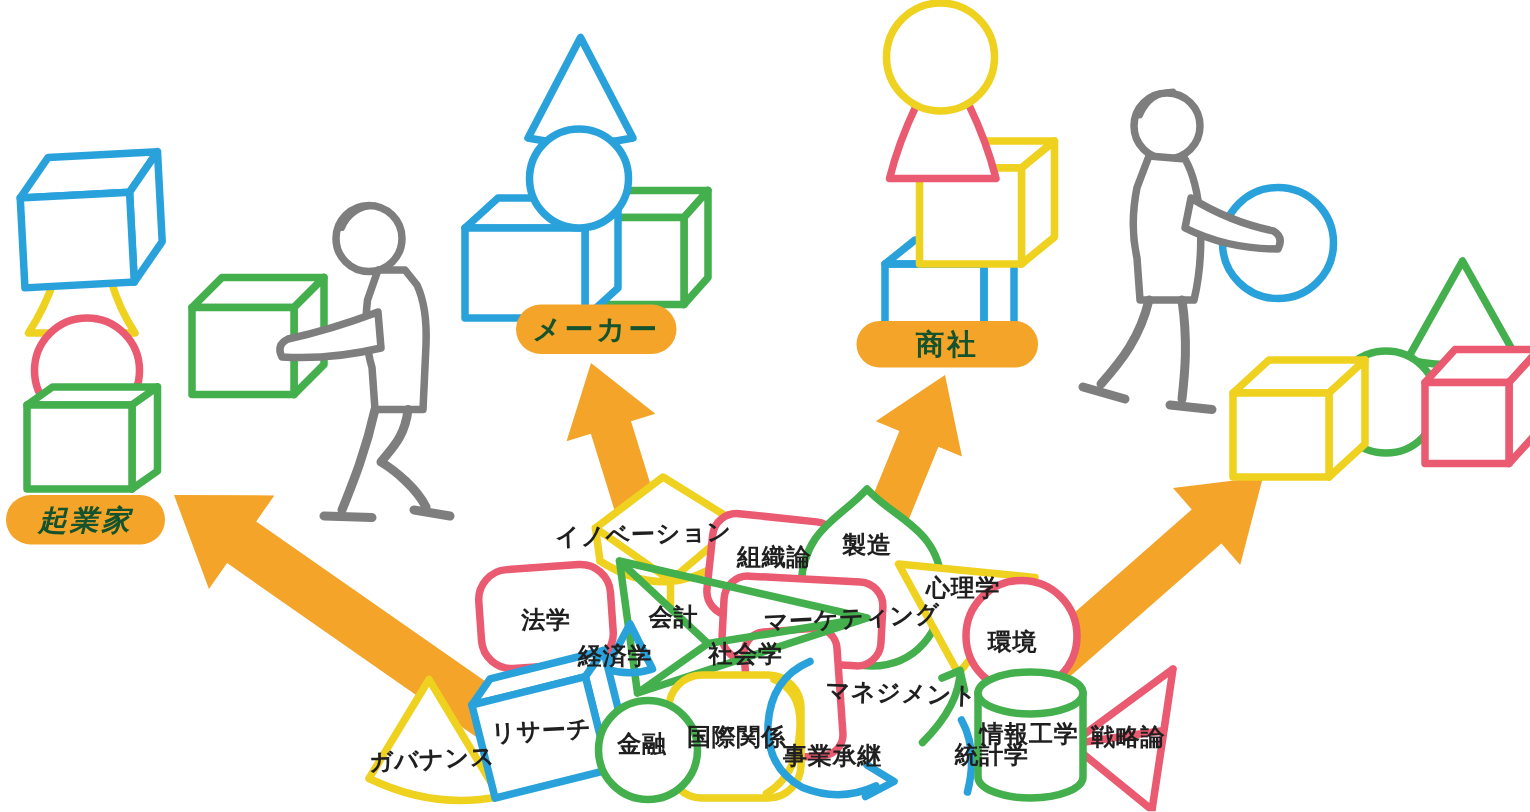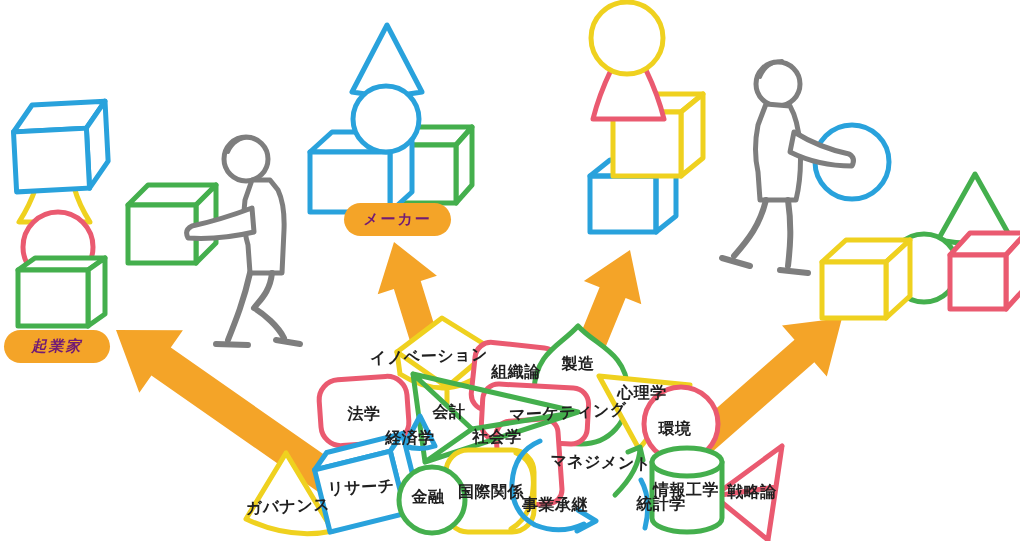--- a/index.html
+++ b/index.html
@@ -7,23 +7,23 @@
     position:relative;width:1020px;height:541px;background:#ffffff;
     overflow:hidden;font-family:"DejaVu Sans",sans-serif;
   }
   .stage svg{position:absolute;left:0;top:0;}
   .subject{
     position:absolute;transform:translate(-50%,-50%) rotate(var(--r,0deg));
     font-weight:700;font-size:16px;color:#1f1f1f;white-space:nowrap;
     letter-spacing:0.5px;z-index:5;
   }
   .pill{
-    position:absolute;background:#F4A428;color:#701a75;border-radius:20px;
+    position:absolute;background:#F4A428;color:#14532d;border-radius:20px;
     display:flex;align-items:center;justify-content:center;
-    font-weight:700;font-size:15px;letter-spacing:2px;white-space:nowrap;z-index:6;
+    font-weight:700;font-size:19px;letter-spacing:2px;white-space:nowrap;z-index:6;
   }
 </style>
 </head>
 <body>
 
 <div class="stage">
 
 <svg width="1020" height="541" viewBox="0 0 1020 541">
   <g stroke-linejoin="round" stroke-linecap="round">
 
@@ -173,20 +173,21 @@
         <path fill="#ffffff" d="M950,255 l20,-22 h56 l-20,22 Z"></path>
         <path fill="#ffffff" d="M1006,255 l20,-22 v54 l-20,22 Z"></path>
         <rect x="950" y="255" width="56" height="54" fill="#ffffff"></rect>
       </g>
     </g>
   </g>
 </svg>
 
 <div class="pill" style="left:4px;top:330px;width:106px;height:33px;font-style:italic;">起業家</div>
 <div class="pill" style="left:344px;top:203px;width:107px;height:33px;">メーカー</div>
+<div class="pill" style="left:571px;top:214px;width:121px;height:31px;">商社</div>
 
 <div class="subject" style="left:429px;top:357px;--r:-2deg;">イノベーション</div>
 <div class="subject" style="left:516px;top:372px;">組織論</div>
 <div class="subject" style="left:578px;top:364px;">製造</div>
 <div class="subject" style="left:364px;top:414px;">法学</div>
 <div class="subject" style="left:449px;top:412px;">会計</div>
 <div class="subject" style="left:568px;top:413px;--r:-3deg;">マーケティング</div>
 <div class="subject" style="left:642px;top:393px;">心理学</div>
 <div class="subject" style="left:410px;top:438px;font-family:Liberation Mono, monospace;">経済学</div>
 <div class="subject" style="left:497px;top:437px;">社会学</div>

